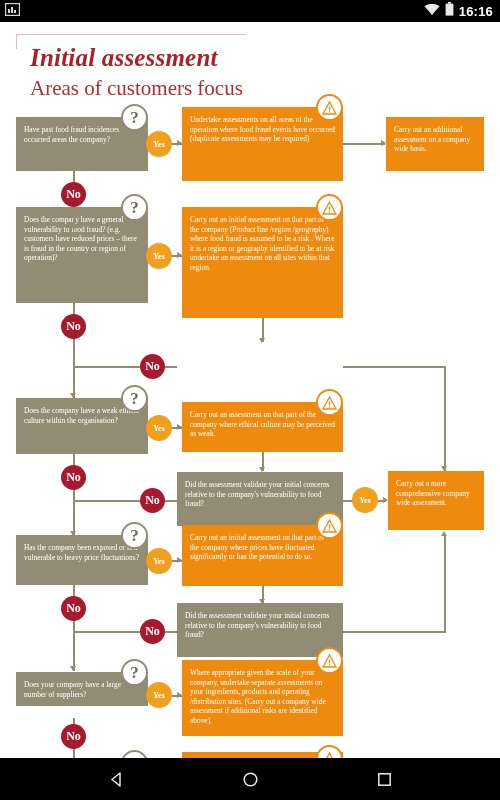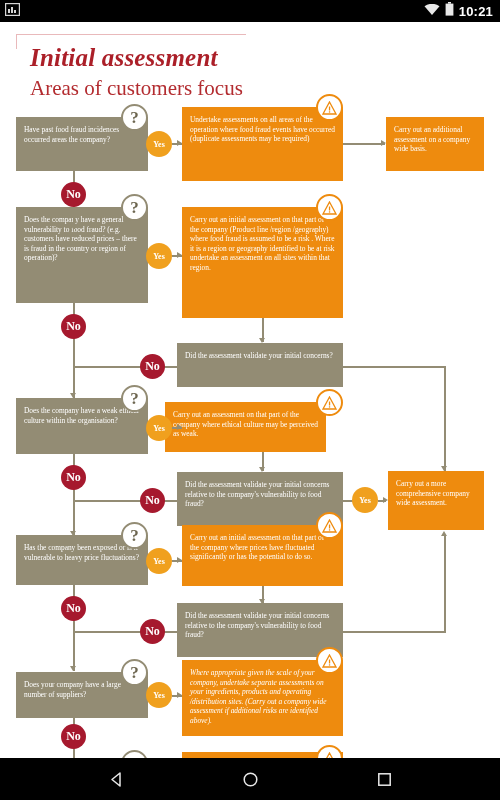--- a/index.html
+++ b/index.html
@@ -110,21 +110,21 @@
       <svg width="16" height="12" viewBox="0 0 16 12">
         <path d="M8 11 L0.5 2.2 A13 13 0 0 1 15.5 2.2 Z" fill="#e8e8e8"></path>
       </svg>
     </span>
     <span class="sb-ico">
       <svg width="9" height="14" viewBox="0 0 9 14">
         <rect x="3" y="0" width="3" height="1.6" fill="#e8e8e8"></rect>
         <rect x="0.6" y="1.6" width="7.8" height="12" fill="#e8e8e8"></rect>
       </svg>
     </span>
-    <span id="clock">10:21</span>
+    <span id="clock">16:16</span>
   </div>
 </div>
 
 <div id="page">
 
   <div id="header">
     <div class="rule-top"></div>
     <div class="rule-left"></div>
     <div id="title1">Initial assessment</div>
     <div id="title2">Areas of customers focus</div>
@@ -200,43 +200,40 @@
   <div class="badge no" style="left:61px; top:292px;">
     <span>No</span>
   </div>
   <div class="arw d" style="left:70px; top:371px;"></div>
 
   <div class="ln h" style="left:73px; top:344px; width:104px;"></div>
   <div class="badge no" style="left:140px; top:332px;">
     <span>No</span>
   </div>
 
-  <div class="box q" style="left:177px; top:321px; width:166px; height:44px;">
-    <span class="txt">Did the assessment validate your initial concerns?</span>
-  </div>
 
   <div class="ln h" style="left:343px; top:344px; width:103px;"></div>
   <div class="ln v" style="left:444px; top:344px; width:1.6px; height:105px;"></div>
   <div class="arw d" style="left:441px; top:444px;"></div>
 
   <div class="box q" style="left:16px; top:376px; width:132px; height:56px;">
     <span class="txt">Does the company have a weak ethical culture within the organisation?</span>
   </div>
   <div class="qmark" style="left:121px; top:363px;">
     <span>?</span>
   </div>
 
   <div class="ln h" style="left:148px; top:405px; width:14px;"></div>
   <div class="badge yes" style="left:146px; top:393px;">
     <span>Yes</span>
   </div>
   <div class="ln h" style="left:172px; top:405px; width:10px;"></div>
   <div class="arw r" style="left:177px; top:402px;"></div>
 
-  <div class="box a" style="left:165px; top:380px; width:161px; height:50px;">
+  <div class="box a" style="left:182px; top:380px; width:161px; height:50px;">
     <span class="txt">Carry out an assessment on that part of the company where ethical culture may be perceived as weak.</span>
   </div>
   <div class="warn" style="left:316px; top:367px;">
     <svg width="15" height="14" viewBox="0 0 15 14">
         <path d="M7.5 1 L14 13 L1 13 Z" fill="none" stroke="#ee8b0e" stroke-width="1.3"></path>
         <rect x="6.9" y="5.5" width="1.3" height="4" fill="#ee8b0e"></rect>
         <rect x="6.9" y="10.3" width="1.3" height="1.3" fill="#ee8b0e"></rect>
       </svg>
   </div>
 
@@ -309,35 +306,35 @@
   </div>
 
   <div class="box q" style="left:177px; top:581px; width:166px; height:54px;">
     <span class="txt">Did the assessment validate your initial concerns relative to the company's vulnerability to food fraud?</span>
   </div>
 
   <div class="ln h" style="left:343px; top:609px; width:103px;"></div>
   <div class="ln v" style="left:444px; top:513px; width:1.6px; height:97px;"></div>
   <div class="arw u" style="left:441px; top:509px;"></div>
 
-  <div class="box q" style="left:16px; top:650px; width:132px; height:46px;font-family:Liberation Serif, serif;">
+  <div class="box q" style="left:16px; top:650px; width:132px; height:34px;font-family:Liberation Serif, serif;">
     <span class="txt">Does your company have a large number of suppliers?</span>
   </div>
   <div class="qmark" style="left:121px; top:637px;">
     <span>?</span>
   </div>
 
   <div class="ln h" style="left:148px; top:673px; width:14px;"></div>
   <div class="badge yes" style="left:146px; top:660px;">
     <span>Yes</span>
   </div>
   <div class="ln h" style="left:172px; top:673px; width:10px;"></div>
   <div class="arw r" style="left:177px; top:670px;"></div>
 
-  <div class="box a" style="left:182px; top:638px; width:161px; height:76px;font-style:italic;">
+  <div class="box a" style="left:182px; top:638px; width:161px; height:76px;">
     <span class="txt">Where appropriate given the scale of your company, undertake separate assessments on your ingredients, products and operating /distribution sites. (Carry out a company wide assessment if additional risks are identified above).</span>
   </div>
   <div class="warn" style="left:316px; top:625px;">
     <svg width="15" height="14" viewBox="0 0 15 14">
         <path d="M7.5 1 L14 13 L1 13 Z" fill="none" stroke="#ee8b0e" stroke-width="1.3"></path>
         <rect x="6.9" y="5.5" width="1.3" height="4" fill="#ee8b0e"></rect>
         <rect x="6.9" y="10.3" width="1.3" height="1.3" fill="#ee8b0e"></rect>
       </svg>
   </div>
 

